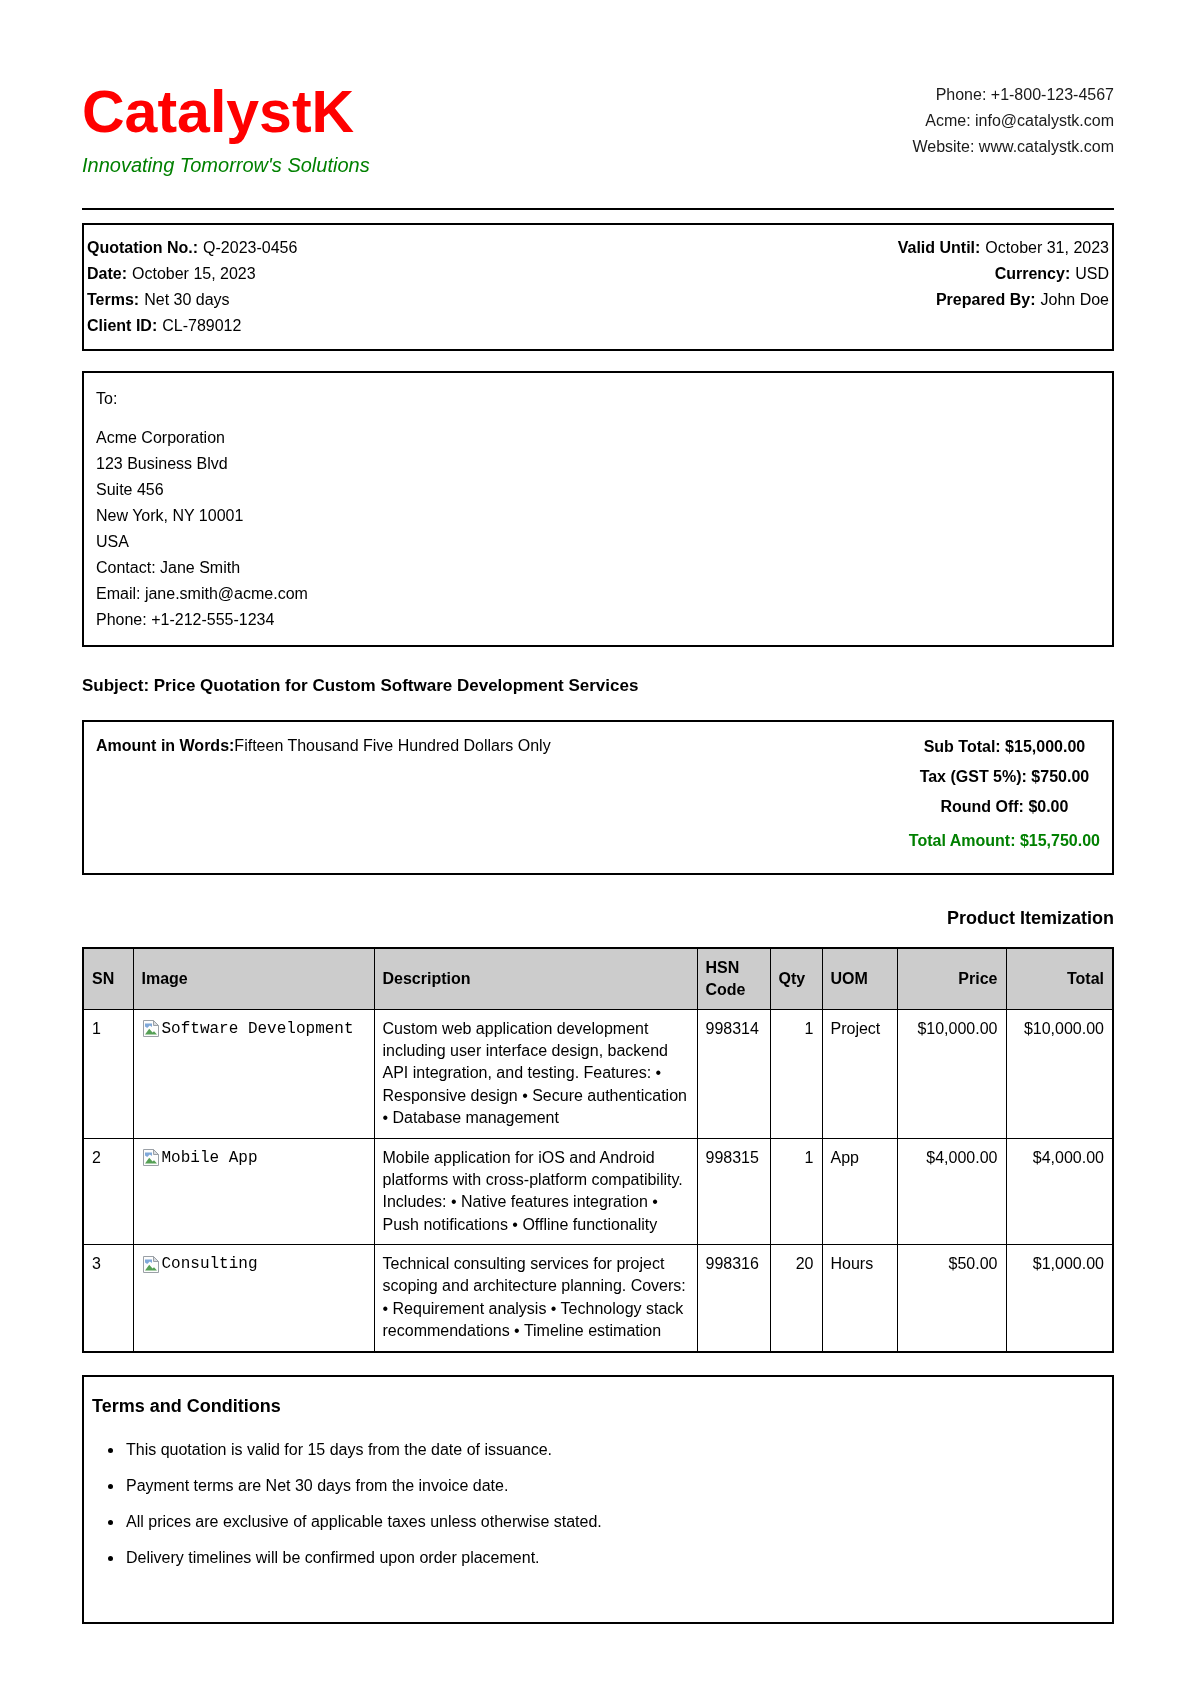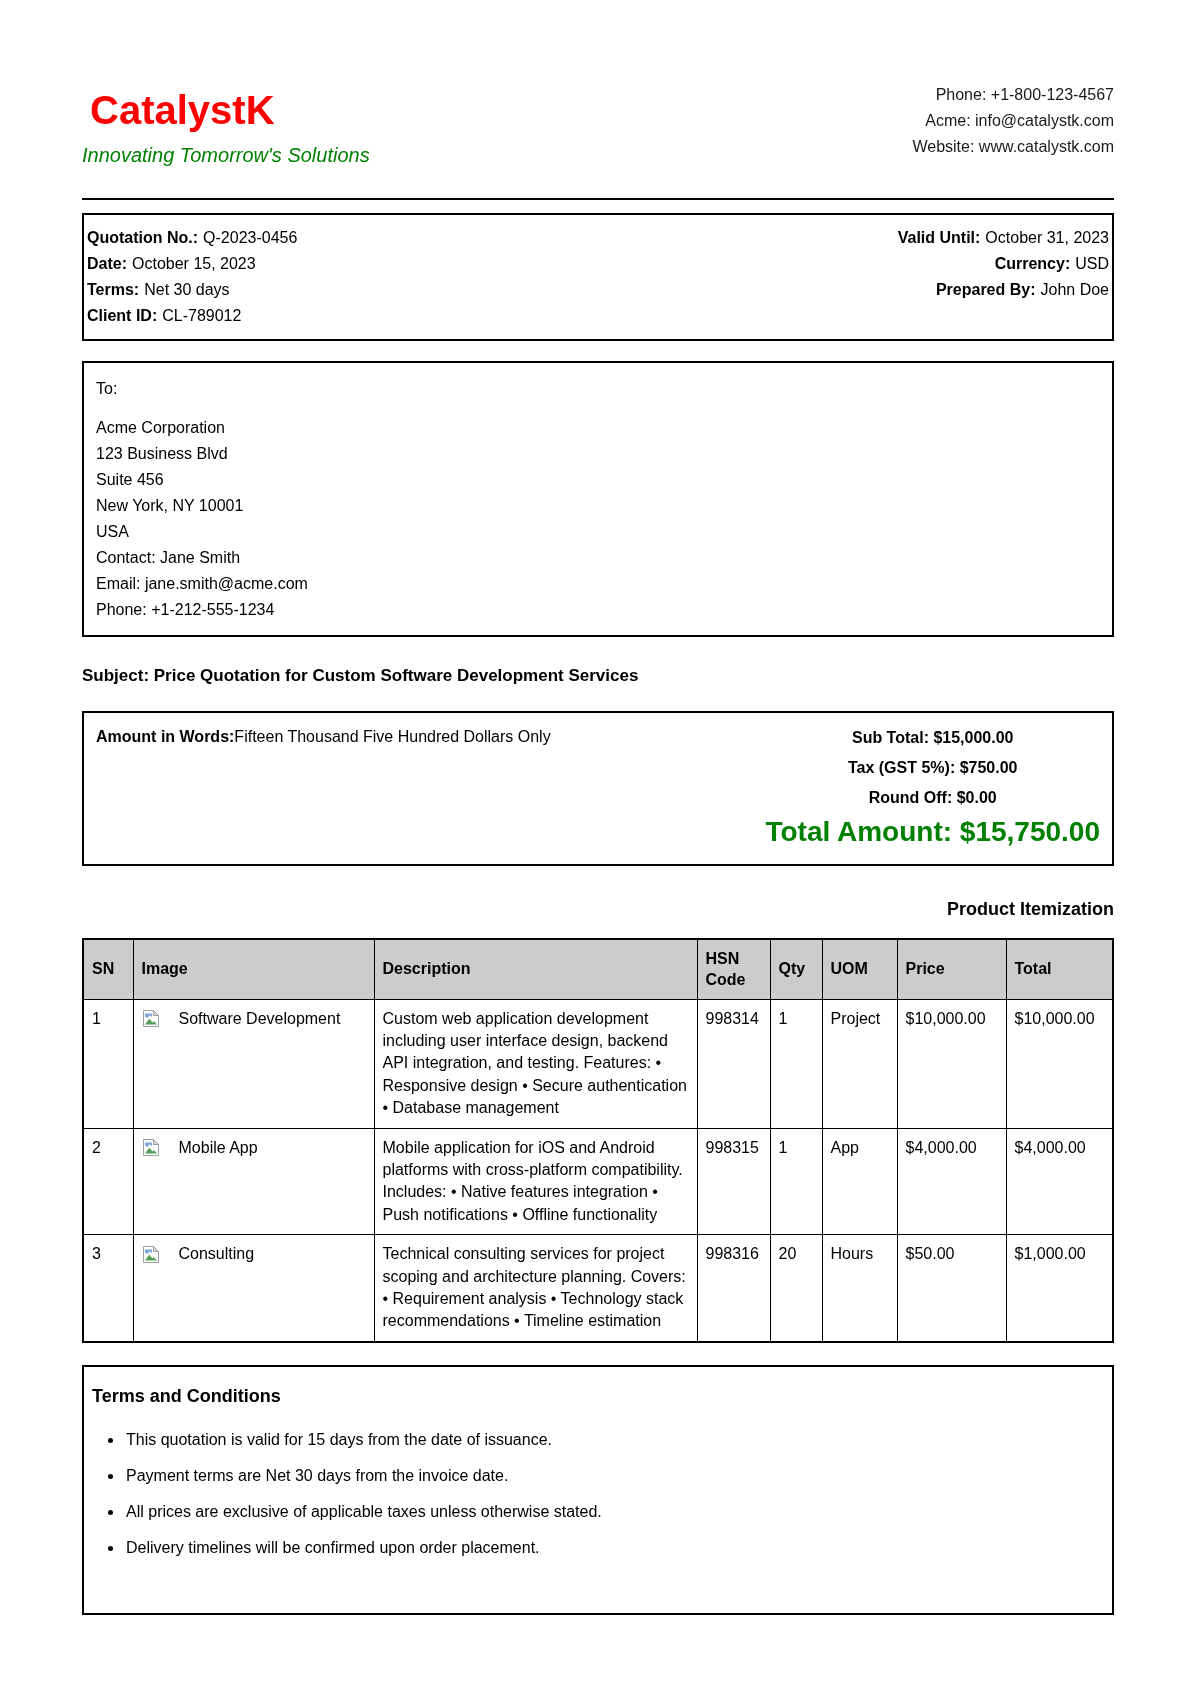--- a/index.html
+++ b/index.html
@@ -18,22 +18,22 @@
 
   
   .header {
     display: flex;
     justify-content: space-between;
     align-items: flex-start;
     border-bottom: 2px solid #000;
     padding-bottom: 28px;
   }
   .company-name {
-    margin: 8px;
-    font-size: 40px;
+    margin: 0;
+    font-size: 59px;
     line-height: 1.1;
     font-weight: bold;
     color: #FF0000;
   }
   .tagline {
     margin: 5px 0 0;
     font-size: 20px;
     font-style: italic;
     color: #008000;
   }
@@ -67,21 +67,21 @@
     margin-top: 22px;
     padding: 10px 12px 16px;
     display: flex;
     justify-content: space-between;
   }
   .amount-words { max-width: 470px; line-height: 27px; }
   .totals { text-align: center; line-height: 30px; }
   .totals .t-line { font-weight: bold; }
   .total-line {
     color: #008000;
-    font-size: 28px;
+    font-size: 16px;
     font-weight: bold;
     margin-top: 3px;
     line-height: 32px;
   }
 
   
   .section-heading { margin: 30px 0 0; font-size: 18px; font-weight: bold; text-align: right; }
   table.items {
     width: 100%;
     border-collapse: collapse;
@@ -96,22 +96,22 @@
     font-weight: bold;
     line-height: 1.35;
     vertical-align: middle;
   }
   .items td {
     border: 1px solid #000;
     padding: 8px;
     vertical-align: top;
     line-height: 1.4;
   }
-  .items th.right, .items td.right { }
-  .img-alt { display: flex; align-items: center; gap: 18px; }
+  .items th.right, .items td.right { text-align: right; }
+  .img-alt { display: flex; align-items: center; gap: 1px; font-family: Liberation Mono, monospace; }
   .broken-img { flex: 0 0 auto; margin-right: 1px; }
 
   
   .terms-box { margin-top: 22px; padding: 12px 8px 40px; }
   .terms-heading { font-size: 18px; font-weight: bold; margin: 4px 0 18px; }
   .terms-list { margin: 0; padding-left: 32px; }
   .terms-list li { margin-bottom: 13px; line-height: 1.45; padding-left: 2px; }
 </style>
 </head>
 <body>

